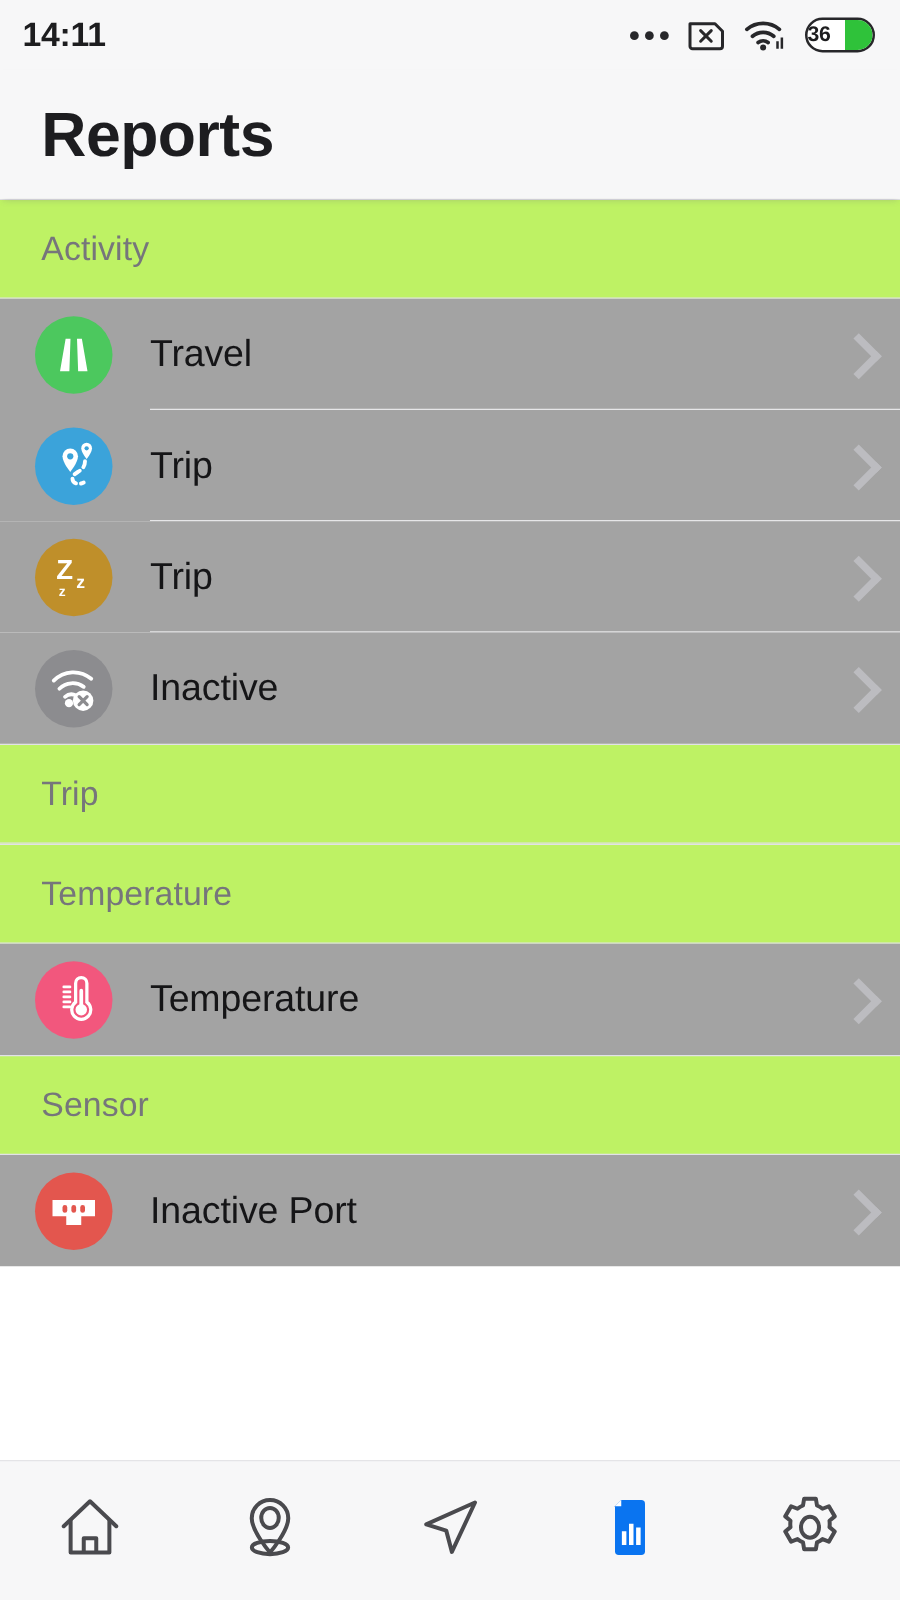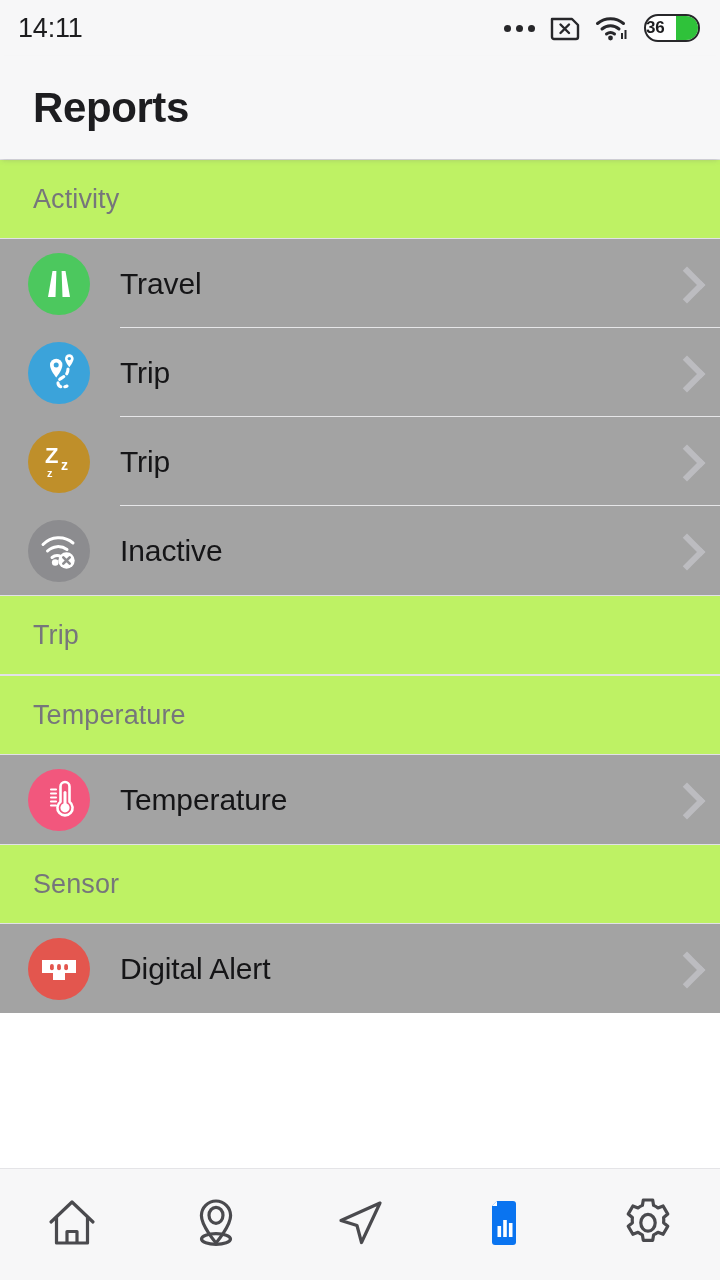--- a/index.html
+++ b/index.html
@@ -13,21 +13,21 @@
 
   
   .statusbar{
     height:56px; width:100%;
     background:#f7f7f8;
     display:flex; align-items:center;
     padding:0 20px 0 18px;
     position:relative;
   }
   .status-time{
-    font-size:27px; font-weight:normal; color:#1d1d1f;
+    font-size:27px; font-weight:bold; color:#1d1d1f;
     letter-spacing:-0.2px;
   }
   .status-right{
     margin-left:auto;
     display:flex; align-items:center; gap:15px;
   }
   .dots{ display:flex; gap:5px; align-items:center; }
   .dots i{ width:7px;height:7px;border-radius:50%;background:#27272a;display:block; }
   .sim-x{ width:30px;height:26px; position:relative; }
   .wifi-ic{ width:34px;height:26px; position:relative; }
@@ -48,21 +48,21 @@
 
   
   .appbar{
     height:103px; background:#f7f7f8;
     display:flex; align-items:center;
     padding-left:33px;
     box-shadow:0 3px 5px -2px rgba(110,110,125,0.30);
     position:relative; z-index:5;
   }
   .appbar h1{
-    font-size:42px; font-weight:bold; color:#1d1d20;
+    font-size:50px; font-weight:bold; color:#1d1d20;
     letter-spacing:-0.4px;
     text-align:center;
   }
 
   
   .scroll{
     position:absolute; top:159px; left:0; right:0; bottom:112px;
     background:#ffffff; overflow:hidden;
   }
   .section-header{
@@ -243,21 +243,21 @@
     </div>
     <div class="row last">
       <div class="ic" style="background:#e3564e">
         <svg width="44" height="44" viewBox="0 0 44 44">
         <path d="M5 13 H39 V26 H28 V33 H16 V26 H5 Z" fill="#fff"></path>
         <rect x="13" y="17" width="3.8" height="6.2" rx="1.9" fill="#e3564e"></rect>
         <rect x="20.1" y="17" width="3.8" height="6.2" rx="1.9" fill="#e3564e"></rect>
         <rect x="27.2" y="17" width="3.8" height="6.2" rx="1.9" fill="#e3564e"></rect>
       </svg>
       </div>
-      <div class="row-label">Digital Alert</div>
+      <div class="row-label">Inactive Port</div>
       <div class="chev"></div>
     </div>
   </div>
 
 <div class="bottomnav" id="nav">
     <div class="navitem">
       <span><svg width="58" height="58" viewBox="0 0 58 58">
         <path d="M8 28 L29 8 L50 28" fill="none" stroke="#4a4a4e" stroke-width="3.2" stroke-linecap="round" stroke-linejoin="round"></path>
         <path d="M13.5 23.5 V49 H44.5 V23.5" fill="none" stroke="#4a4a4e" stroke-width="3.2" stroke-linecap="round" stroke-linejoin="round"></path>
         <path d="M24 49 V37.5 H34 V49" fill="none" stroke="#4a4a4e" stroke-width="3.2" stroke-linejoin="round"></path>

